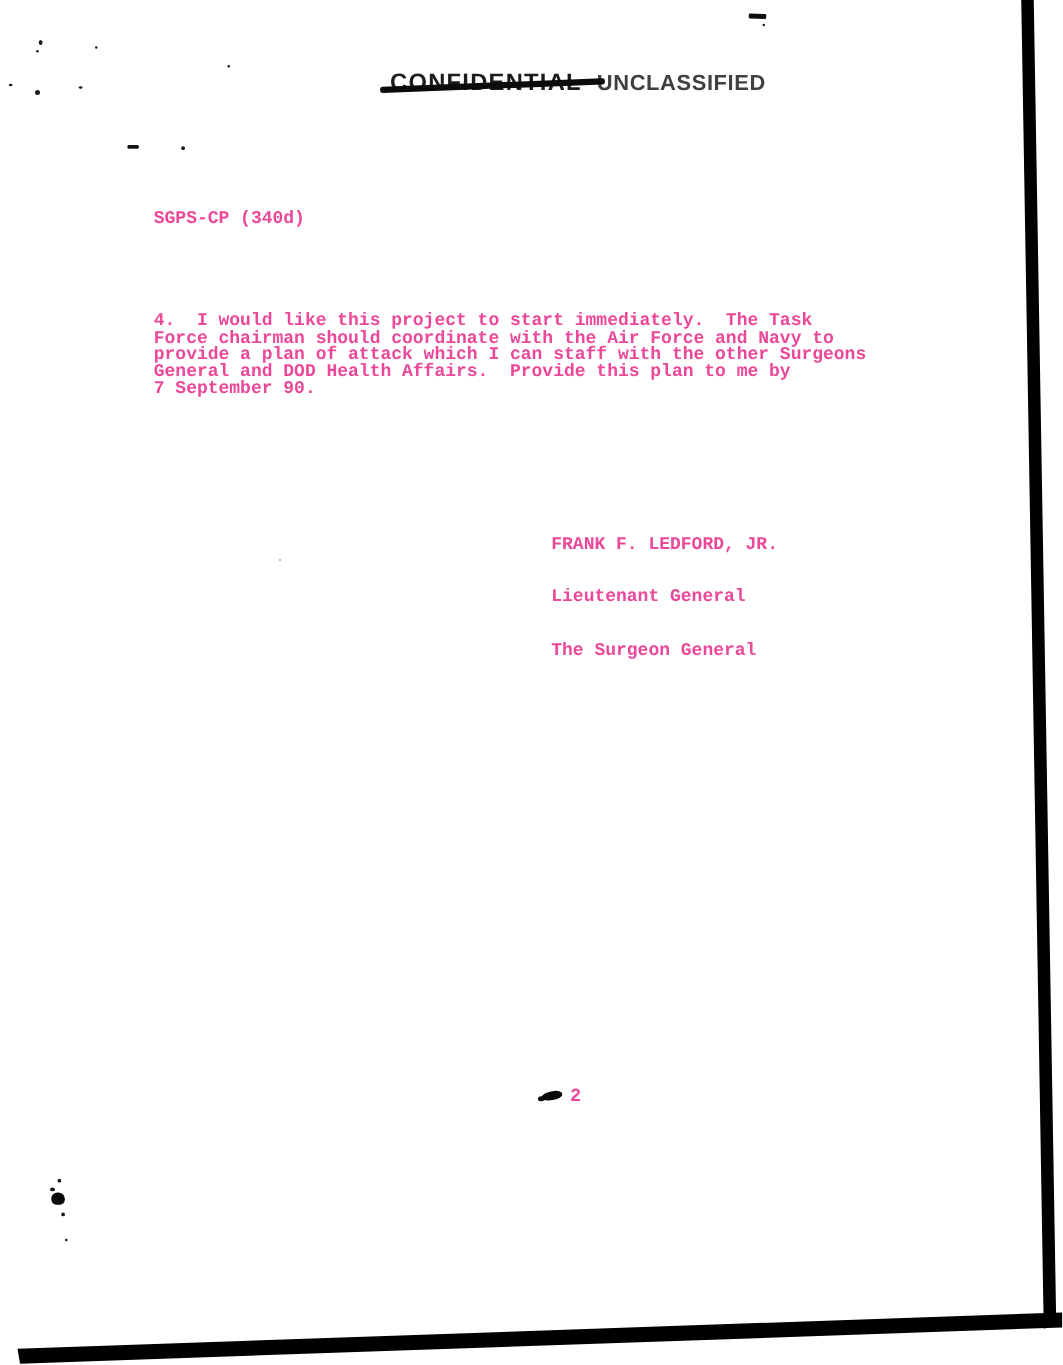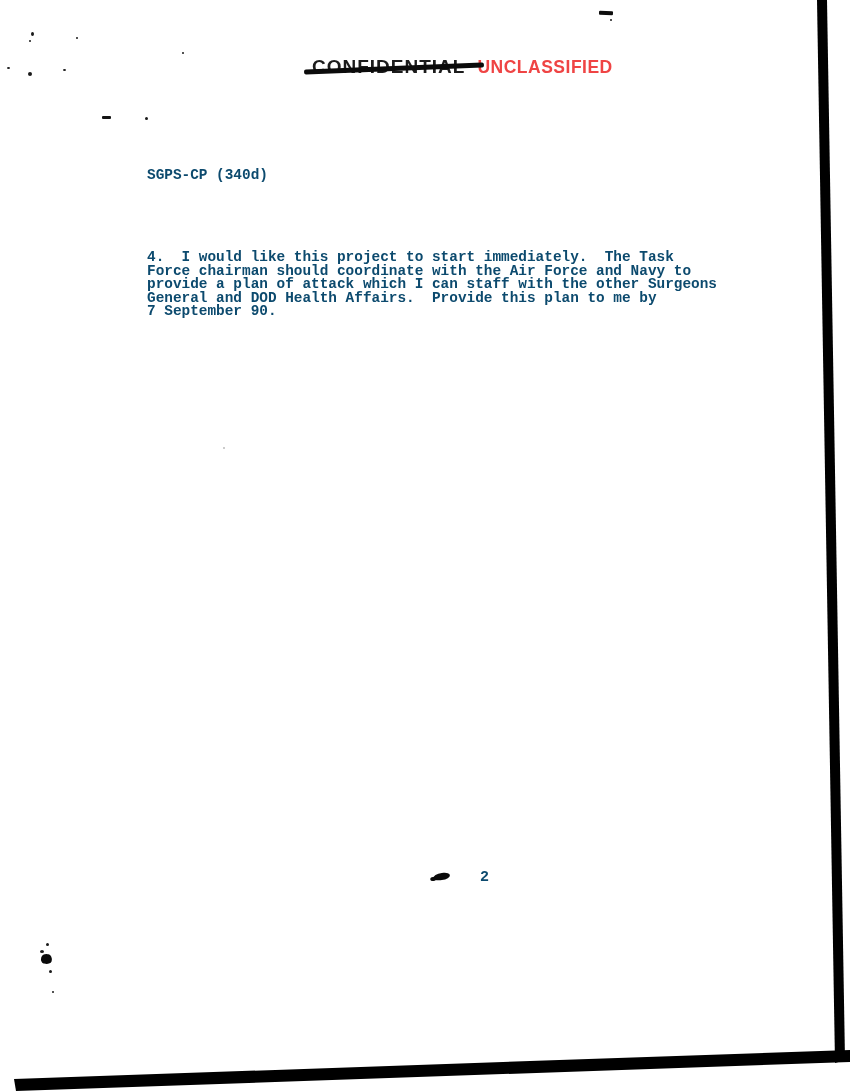--- a/index.html
+++ b/index.html
@@ -20,26 +20,26 @@
   }
   .struck-wrap{position:relative;display:inline-block;}
   .struck-word{
     font-size:19px;letter-spacing:1px;color:#1c1c1c;
     transform:skewX(-2deg);
   }
   .strike-line{
     position:absolute;left:-8px;top:10px;width:180px;height:5px;
     background:#0b0b0b;transform:rotate(-2.2deg);border-radius:2px;
   }
-  .unclassified-word{font-size:17.5px;letter-spacing:0.5px;color:#ef4444;}
+  .unclassified-word{font-size:17.5px;letter-spacing:0.5px;color:#404040;}
   
   .tw{
     position:absolute;white-space:pre;
     font-family:"Liberation Mono","DejaVu Sans Mono",monospace;
-    font-weight:bold;font-size:14.4px;color:#0c4a6e;margin-left:24px;
+    font-weight:bold;font-size:14.4px;color:#ec4899;
   }
   .head-block{left:123px;top:137px;line-height:15.5px;}
   .para-e{left:123px;top:203px;line-height:14.5px;}
   .para-4{left:123px;top:251px;line-height:13.6px;}
   .sig-block{left:441px;top:400px;line-height:14.3px;}
   .subject-gap{display:inline-block;width:17px;}
   
   .page-num{left:456px;top:869px;font-size:15px;}
   .page-mark{
     position:absolute;left:433px;top:873px;width:17px;height:7px;
@@ -89,20 +89,25 @@
     <div>SGPS-CP (340d)</div>
   </div>
 
 
   <div class="tw para-4">4.  I would like this project to start immediately.  The Task
 Force chairman should coordinate with the Air Force and Navy to
 provide a plan of attack which I can staff with the other Surgeons
 General and DOD Health Affairs.  Provide this plan to me by
 7 September 90.</div>
 
+  <div class="tw sig-block">
+    <div>FRANK F. LEDFORD, JR.</div>
+    <div>Lieutenant General</div>
+    <div>The Surgeon General</div>
+  </div>
 
   <div class="page-mark"></div>
   <div class="tw page-num">2</div>
 
   <div class="top-dash"></div>
   <div class="speck" style="left:610px;top:19px;width:2px;height:2px;"></div>
   <div class="speck" style="left:31px;top:32px;width:3px;height:4px;"></div>
   <div class="speck" style="left:29px;top:40px;width:2px;height:2px;"></div>
   <div class="speck" style="left:76px;top:37px;width:2px;height:2px;"></div>
   <div class="speck" style="left:182px;top:52px;width:2px;height:2px;"></div>

